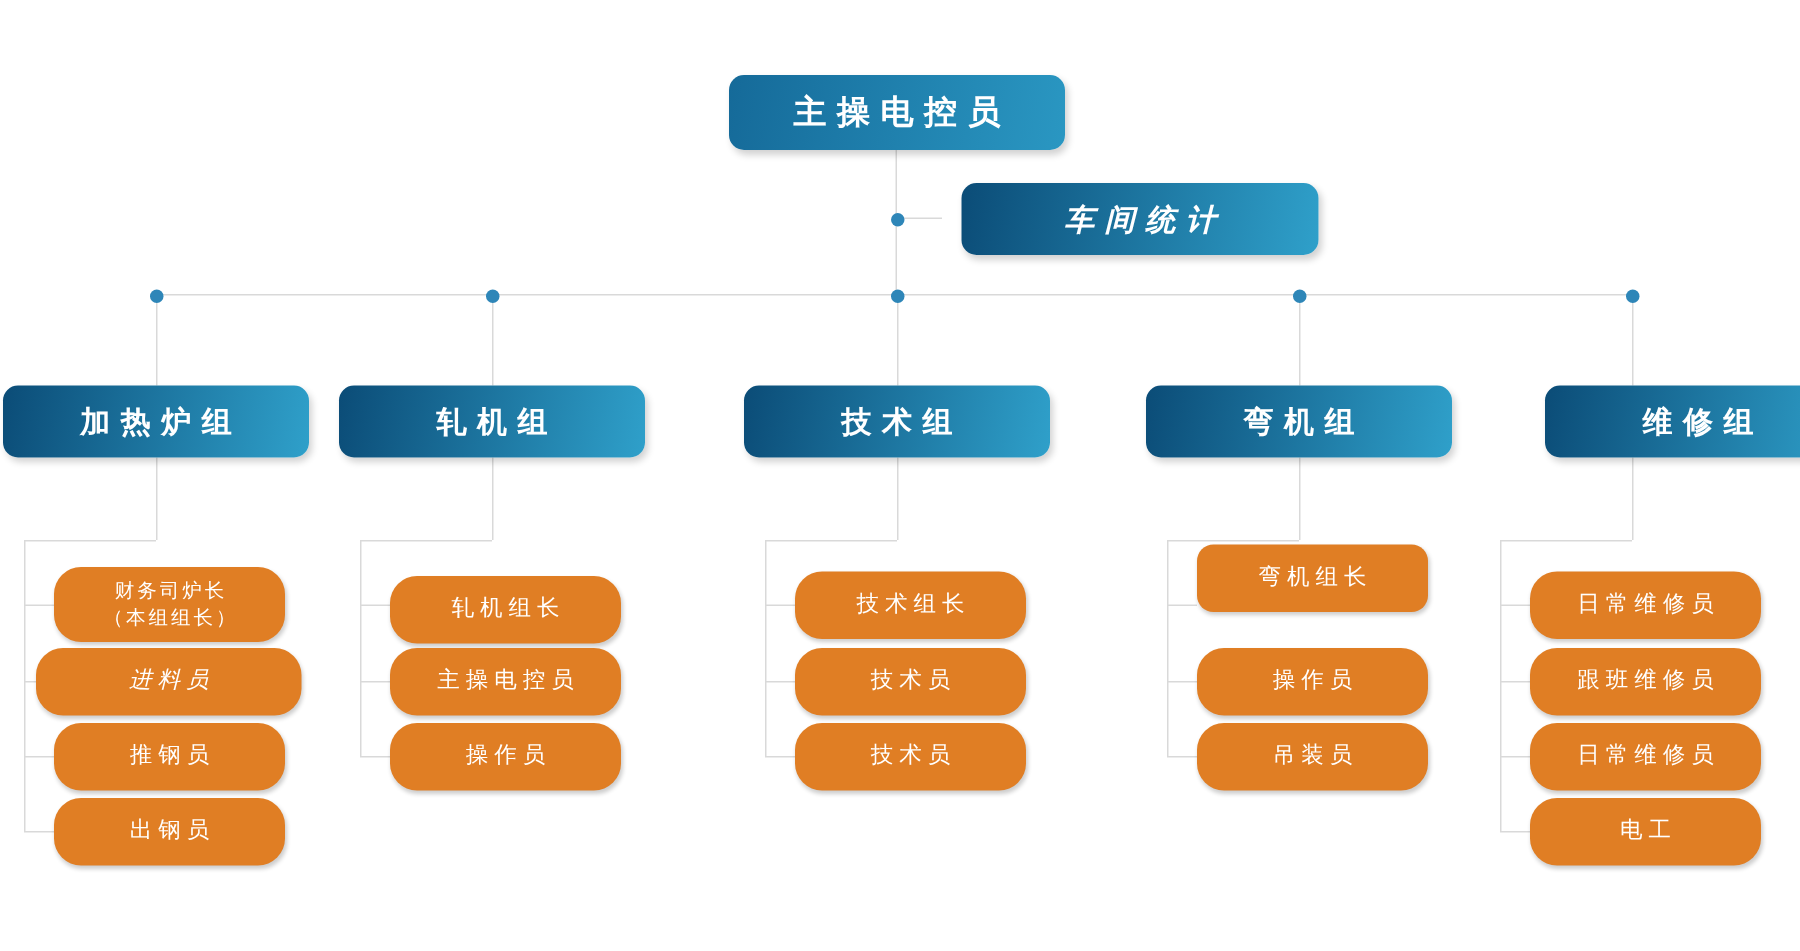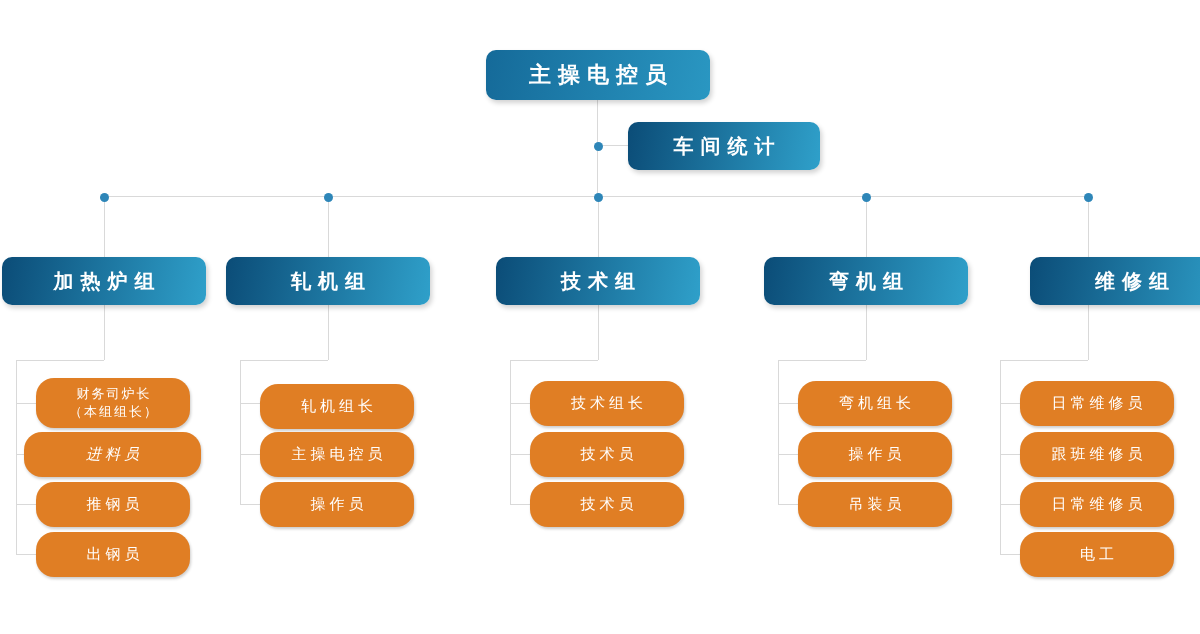--- a/index.html
+++ b/index.html
@@ -99,21 +99,21 @@
       <div class="dot" style="left: 323.5px; top: 192.5px;"></div>
       <div class="dot" style="left: 593.5px; top: 192.5px;"></div>
       <div class="dot" style="left: 861.5px; top: 192.5px;"></div>
       <div class="dot" style="left: 1083.5px; top: 192.5px;"></div>
     </div>
 
   <div class="node blue-box root-box" style="left:486px;top:50px;width:224px;height:50px;">
     <span class="lbl">主操电控员</span>
   </div>
 
-  <div class="node blue-box assist-box" style="left:628px;top:122px;width:192px;height:48px;">
+  <div class="node blue-box assist-box" style="left:641px;top:122px;width:238px;height:48px;font-style:italic;">
     <span class="lbl">车间统计</span>
   </div>
 
   <div class="node blue-box group-box" style="left:2px;top:257px;width:204px;height:48px;">
     <span class="lbl">加热炉组</span>
   </div>
   <div class="node blue-box group-box" style="left:226px;top:257px;width:204px;height:48px;">
     <span class="lbl">轧机组</span>
   </div>
   <div class="node blue-box group-box" style="left:496px;top:257px;width:204px;height:48px;">
@@ -153,21 +153,21 @@
   <div class="node member" style="left:530px;top:381px;width:154px;height:45px;">
     <span class="lbl">技术组长</span>
   </div>
   <div class="node member" style="left:530px;top:432px;width:154px;height:45px;">
     <span class="lbl">技术员</span>
   </div>
   <div class="node member" style="left:530px;top:482px;width:154px;height:45px;">
     <span class="lbl">技术员</span>
   </div>
 
-  <div class="node member" style="left:798px;top:381px;width:154px;height:45px;">
+  <div class="node member" style="left:798px;top:363px;width:154px;height:45px;border-radius:11px;">
     <span class="lbl">弯机组长</span>
   </div>
   <div class="node member" style="left:798px;top:432px;width:154px;height:45px;">
     <span class="lbl">操作员</span>
   </div>
   <div class="node member" style="left:798px;top:482px;width:154px;height:45px;">
     <span class="lbl">吊装员</span>
   </div>
 
   <div class="node member" style="left:1020px;top:381px;width:154px;height:45px;">

